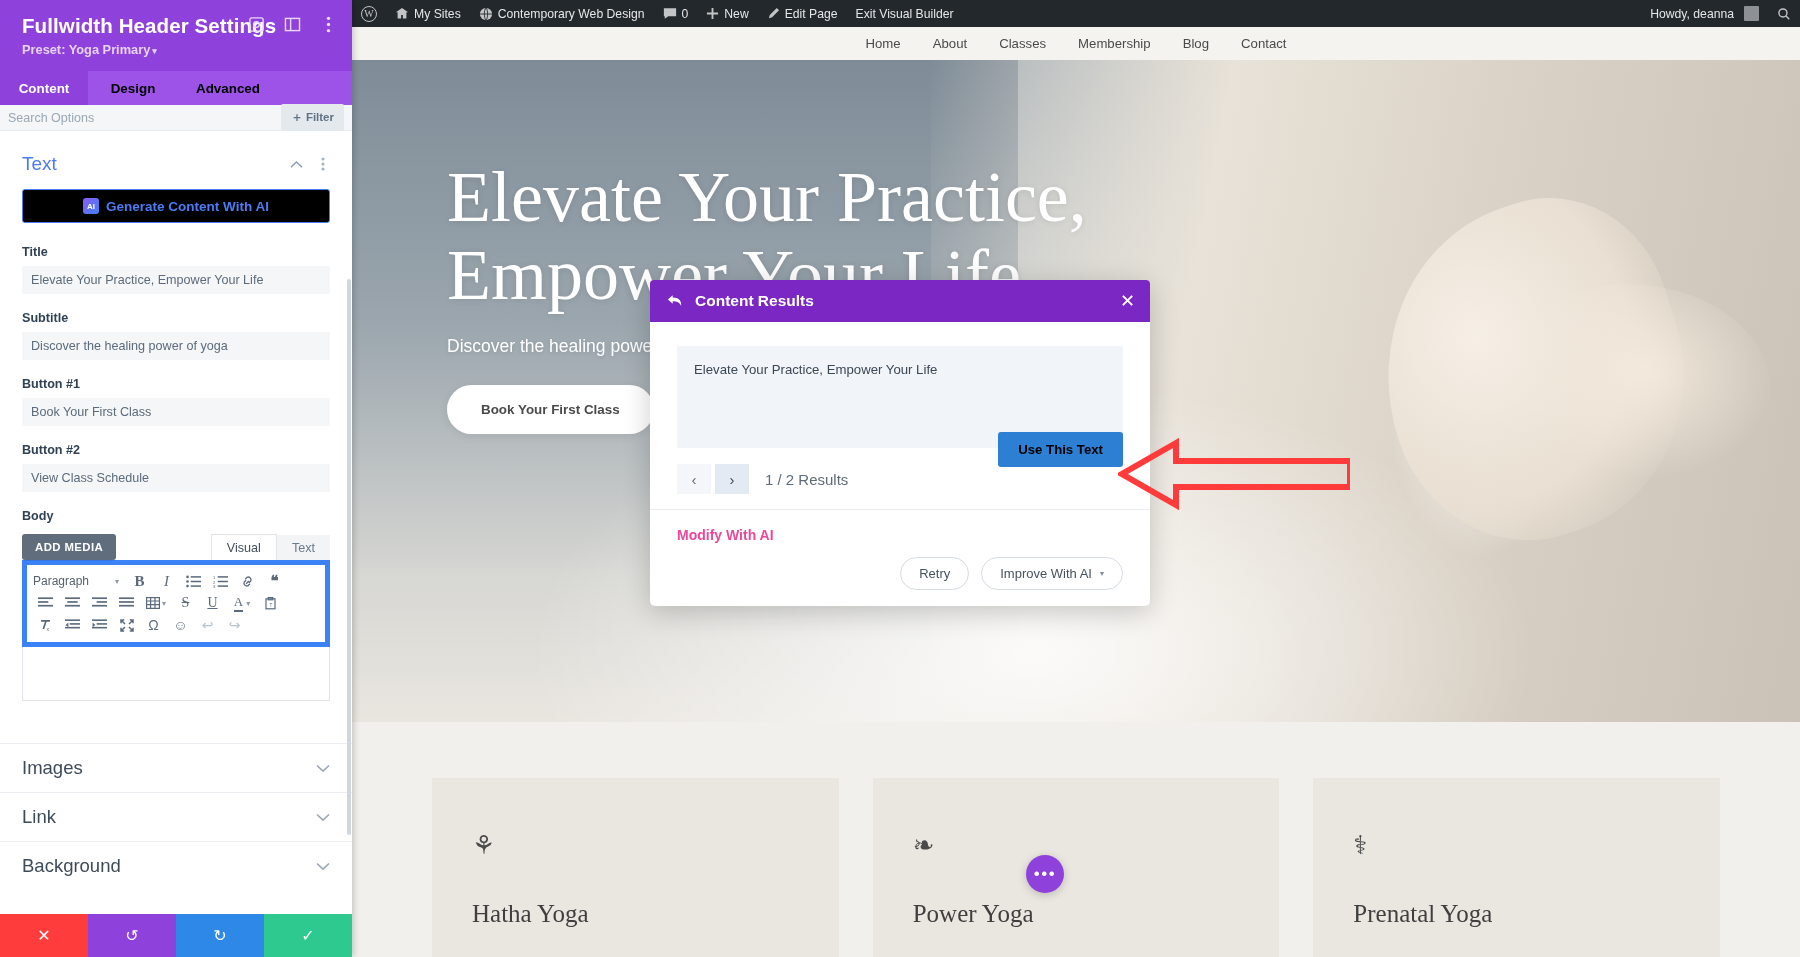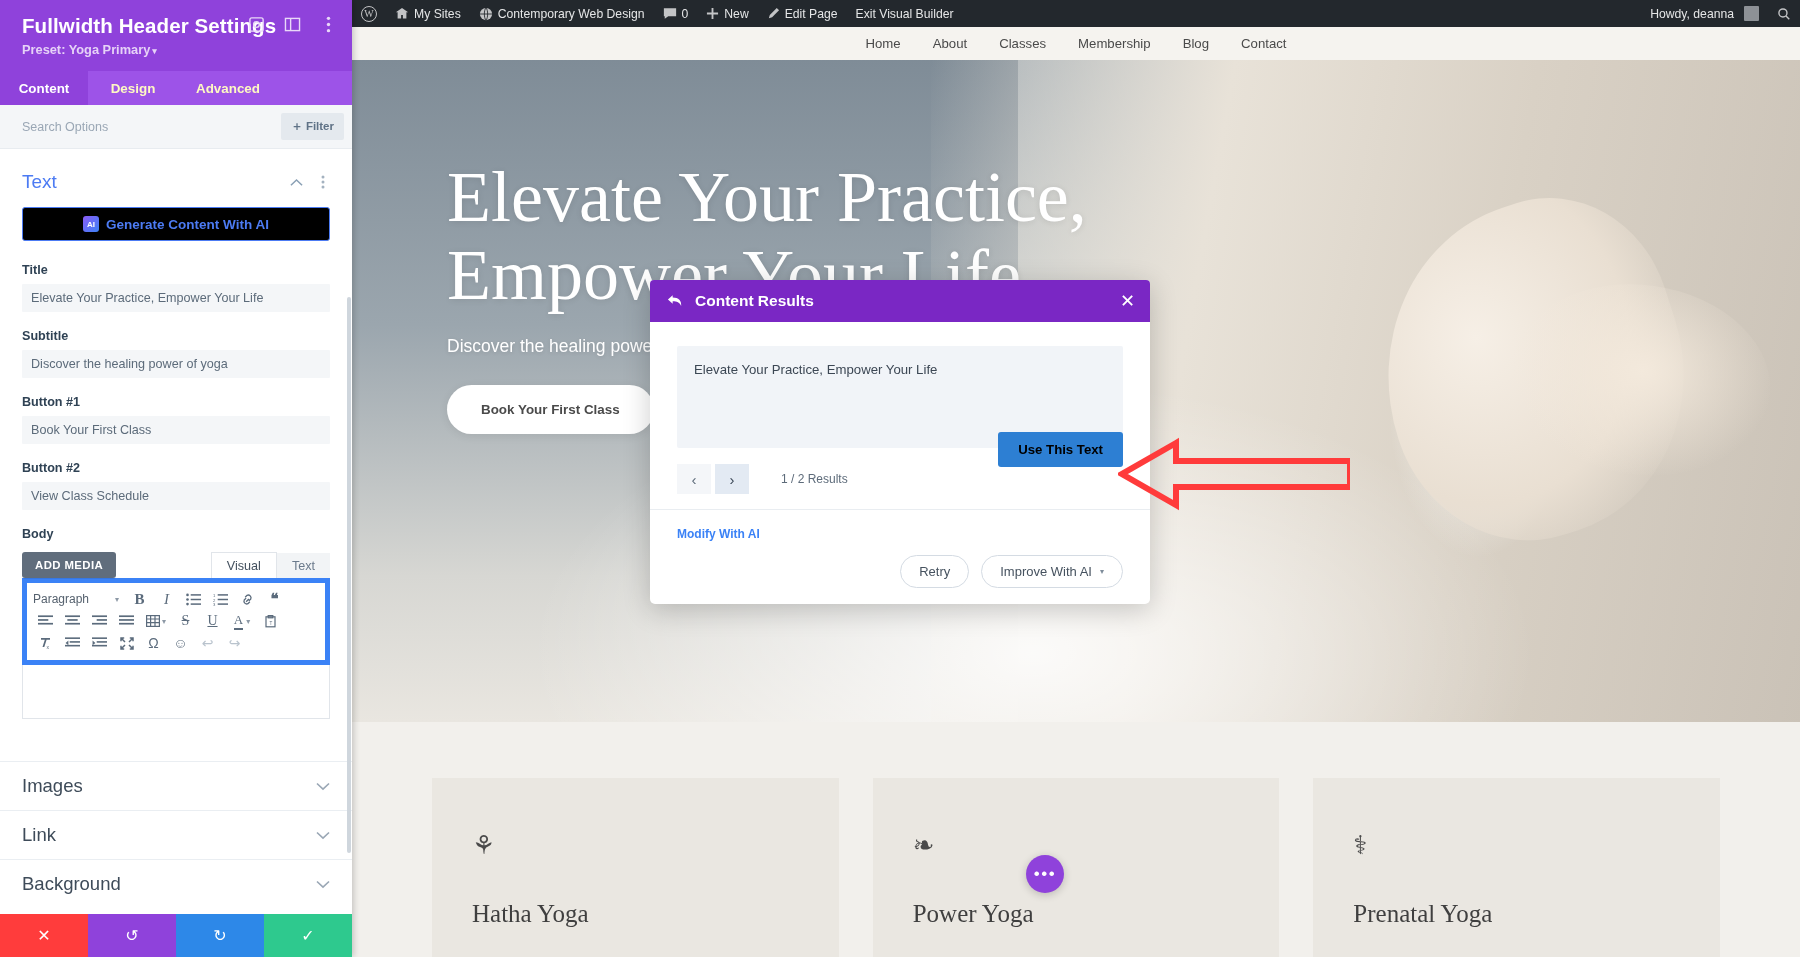--- a/index.html
+++ b/index.html
@@ -43,29 +43,29 @@
     cursor: pointer;
   }
   .sp-head-icons svg { display: block; }
 
   .sp-tabs {
     display: flex; background: #9D53E8; height: 34px;
   }
   .sp-tab {
     flex: 0 0 auto; padding: 0 0; width: 88px;
     display: flex; align-items: center; justify-content: center;
-    color: #fef9c3; font-size: 13.4px; font-weight: 600; cursor: pointer;
+    color: #000000; font-size: 13.4px; font-weight: 600; cursor: pointer;
   }
   .sp-tab.active { background: #8F42DB; color: #fff; }
   .sp-tab:nth-child(2) { width: 90px; }
   .sp-tab:nth-child(3) { width: 100px; }
 
   .sp-search {
-    height: 44px; background: #F4F6F8; border-bottom: 1px solid #E8ECF0;
-    display: flex; align-items: center; padding: 0 8px 0 22px;
+    height: 26px; background: #F4F6F8; border-bottom: 1px solid #E8ECF0;
+    display: flex; align-items: center; padding: 0 8px 0 8px;
     position: relative;
   }
   .sp-search-input {
     flex: 1; border: none; background: transparent; outline: none;
     font-size: 12.5px; color: #6b7a8c;
     font-family: "Liberation Sans", sans-serif;
   }
   .sp-search-input::placeholder { color: #9aa7b5; }
   .sp-filter {
     background: #E4E9EE; color: #5f7286; font-size: 11.5px; font-weight: 600;
@@ -305,24 +305,24 @@
     content: ""; position: absolute; right: 2px; bottom: 2px;
     width: 8px; height: 8px;
     border-right: 2px solid #c3ccd6; border-bottom: 2px solid #c3ccd6;
   }
   .pager { display: flex; align-items: center; gap: 0; padding: 16px 0 15px 0; }
   .pg-btn {
     width: 34px; height: 30px; display: flex; align-items: center; justify-content: center;
     font-size: 15px; color: #5d6b7a; cursor: pointer; background: #F4F6F9;
   }
   .pg-btn.enabled { background: #E3EAF3; color: #3b4857; margin-left: 4px; }
-  .pg-count { font-size: 12px; color: #5d6b7a; margin-left: 32px; }
+  .pg-count { font-size: 15px; color: #5d6b7a; margin-left: 16px; }
   .modal-sep { height: 1px; background: #E9EDF1; }
   .modal-sec { padding: 17px 27px 0 27px; }
-  .modal-sec-title { font-size: 12px; color: #3b82f6; font-weight: 700; }
+  .modal-sec-title { font-size: 14px; color: #ec4899; font-weight: 700; }
   .modify-row {
     display: flex; justify-content: flex-end; align-items: center; gap: 12px;
     padding: 14px 0 16px 0;
   }
   .pill {
     border: 1px solid #D4DBE3; border-radius: 20px; background: #fff;
     font-size: 13px; color: #46525f; padding: 8px 18px; cursor: pointer;
     display: flex; align-items: center; gap: 8px;
   }
   .pill .caret { font-size: 8px; color: #7e8c9a; }

